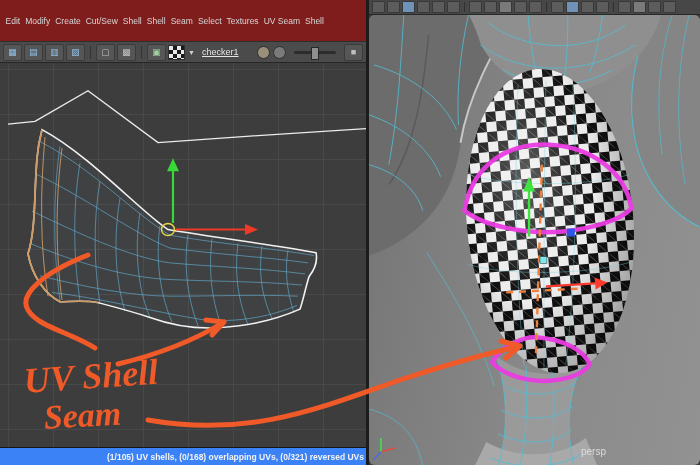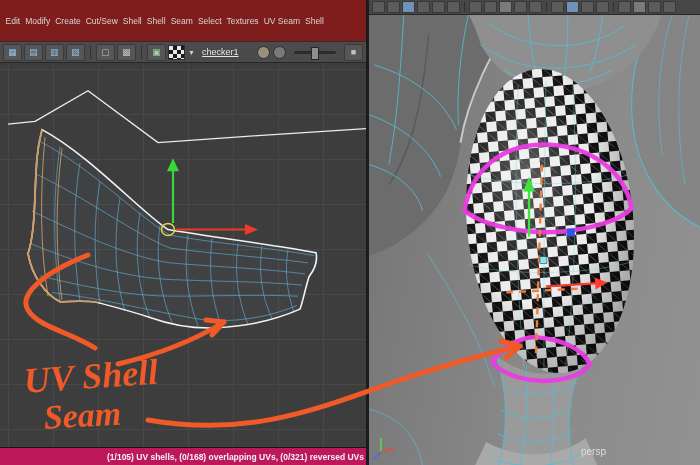--- a/index.html
+++ b/index.html
@@ -22,31 +22,31 @@
   .tex-label{font-size:9px;color:#e4e4e4;margin:0 4px;white-space:nowrap;text-decoration:underline;}
   .tb-right{margin-left:auto;display:flex;align-items:center;gap:3px;}
   .tb-circle{width:11px;height:11px;border-radius:50%;border:1px solid #303030;background:#7a7a7a;}
   .tb-circle.rgb{background:#9a8f7a;}
   .slider{width:42px;height:3px;background:#2c2c2c;border-radius:2px;position:relative;margin:0 5px;}
   .slider-handle{position:absolute;left:17px;top:-4px;width:6px;height:11px;background:#8f8f8f;border:1px solid #262626;}
   .uv-canvas{position:relative;flex:1;overflow:hidden;background-color:#3d3d3d;
     background-image:linear-gradient(#484848 1px,transparent 1px),linear-gradient(90deg,#484848 1px,transparent 1px);
     background-size:45px 45px;background-position:8px 6px;}
   .uv-canvas svg{position:absolute;inset:0;width:100%;height:100%;}
-  .statusbar{height:17px;background:#be185d;display:flex;align-items:center;justify-content:flex-end;padding-right:2px;border-top:1px solid #161616;}
+  .statusbar{height:17px;background:#3b82f6;display:flex;align-items:center;justify-content:flex-end;padding-right:2px;border-top:1px solid #161616;}
   .status-text{font-size:8.5px;font-weight:bold;color:#f2f2f2;white-space:nowrap;}
 
   
   .vp-panel{flex:1;display:flex;flex-direction:column;border-left:3px solid #1c1c1c;min-width:0;}
   .vp-toolbar{height:14px;background:#474747;border-bottom:1px solid #282828;display:flex;align-items:center;gap:2px;padding:0 3px;}
   .vp-icon{width:11px;height:10px;background:#5c5c5c;border:1px solid #383838;border-radius:1px;}
   .vp-icon.blue{background:#6f93b8;}
   .vp-icon.lite{background:#7a7a7a;}
   .vp-sep{width:1px;height:10px;background:#2f2f2f;margin:0 2px;}
-  .viewport{position:relative;flex:1;overflow:hidden;background:linear-gradient(100deg,#747474,#898989 55%,#929292);}
+  .viewport{position:relative;flex:1;overflow:hidden;background:linear-gradient(100deg,#747474,#898989 55%,#929292);border-radius:6px;}
   .viewport svg{position:absolute;inset:0;width:100%;height:100%;}
   .checker,.checker-shade{position:absolute;left:96px;top:52px;width:170px;height:308px;
     clip-path:ellipse(49% 49.5% at 50% 50%);transform:rotate(-5deg);}
   .checker{background-color:#ececec;
     background-image:linear-gradient(45deg,#101010 25%,transparent 25%,transparent 75%,#101010 75%),
                      linear-gradient(45deg,#101010 25%,transparent 25%,transparent 75%,#101010 75%);
     background-size:20px 20px;background-position:0 0,10px 10px;}
   .checker-shade{background:radial-gradient(ellipse at 38% 35%,rgba(255,255,255,.32),rgba(255,255,255,0) 45%,rgba(0,0,0,.40) 85%);}
   .persp{position:absolute;left:212px;bottom:8px;color:#dedede;font-size:10px;}
 

